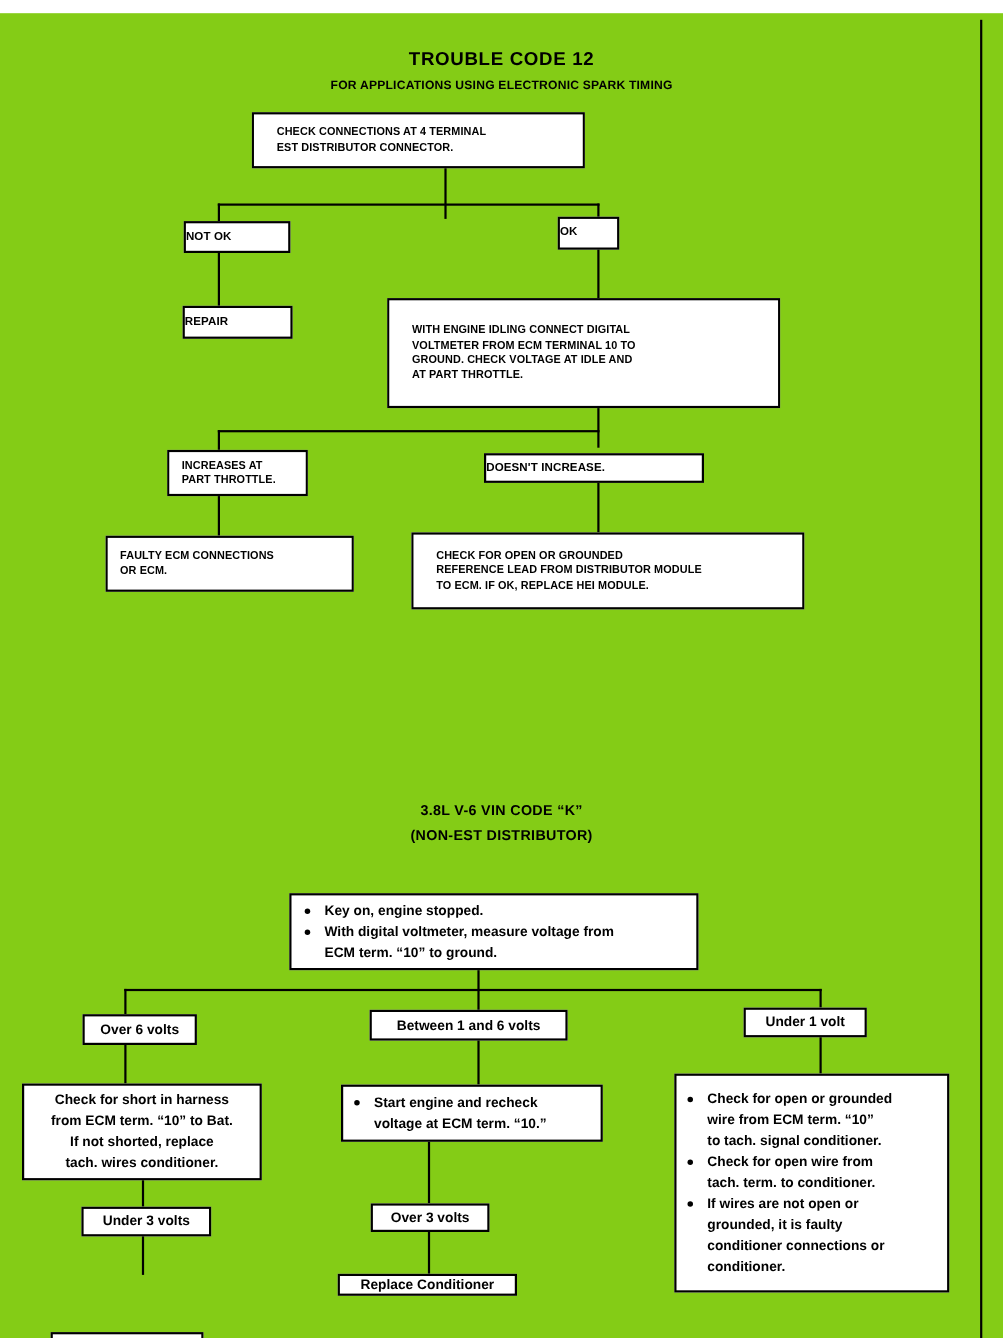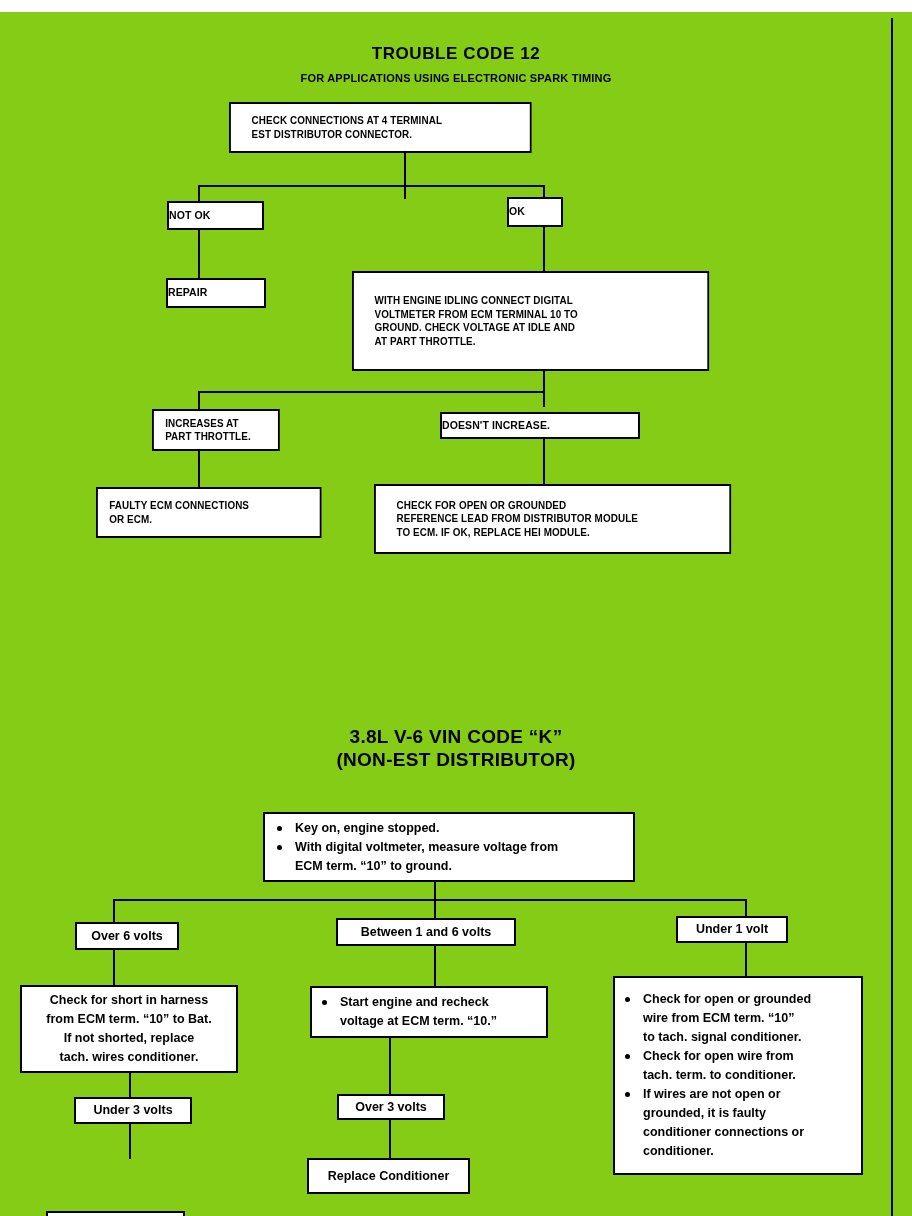--- a/index.html
+++ b/index.html
@@ -96,21 +96,21 @@
   }
   .title-main {
     font-size: 17px;
     letter-spacing: 0.6px;
   }
   .title-sub {
     font-size: 11px;
     letter-spacing: 0.2px;
   }
   .title-mid {
-    font-size: 19px;
+    font-size: 13px;
     letter-spacing: 0.3px;
     line-height: 23px;
   }
 
   
   .conn {
     position: absolute;
     background: #000;
   }
   .vline { width: 2px; }
@@ -276,17 +276,17 @@
   </div>
 
   <div class="conn vline" style="left:389px; top:1026px; height:56px;"></div>
 
   <div class="node nonest center" style="left:337px; top:1082px; width:108px; height:26px;">
     <div class="line">Over 3 volts</div>
   </div>
 
   <div class="conn vline" style="left:389px; top:1108px; height:38px;"></div>
 
-  <div class="node nonest center" style="left:307px; top:1146px; width:163px; height:36px;">
+  <div class="node nonest center" style="left:307px; top:1146px; width:163px; height:20px;">
     <div class="line">Replace Conditioner</div>
   </div>
 
 </div>
 
 </body></html>

